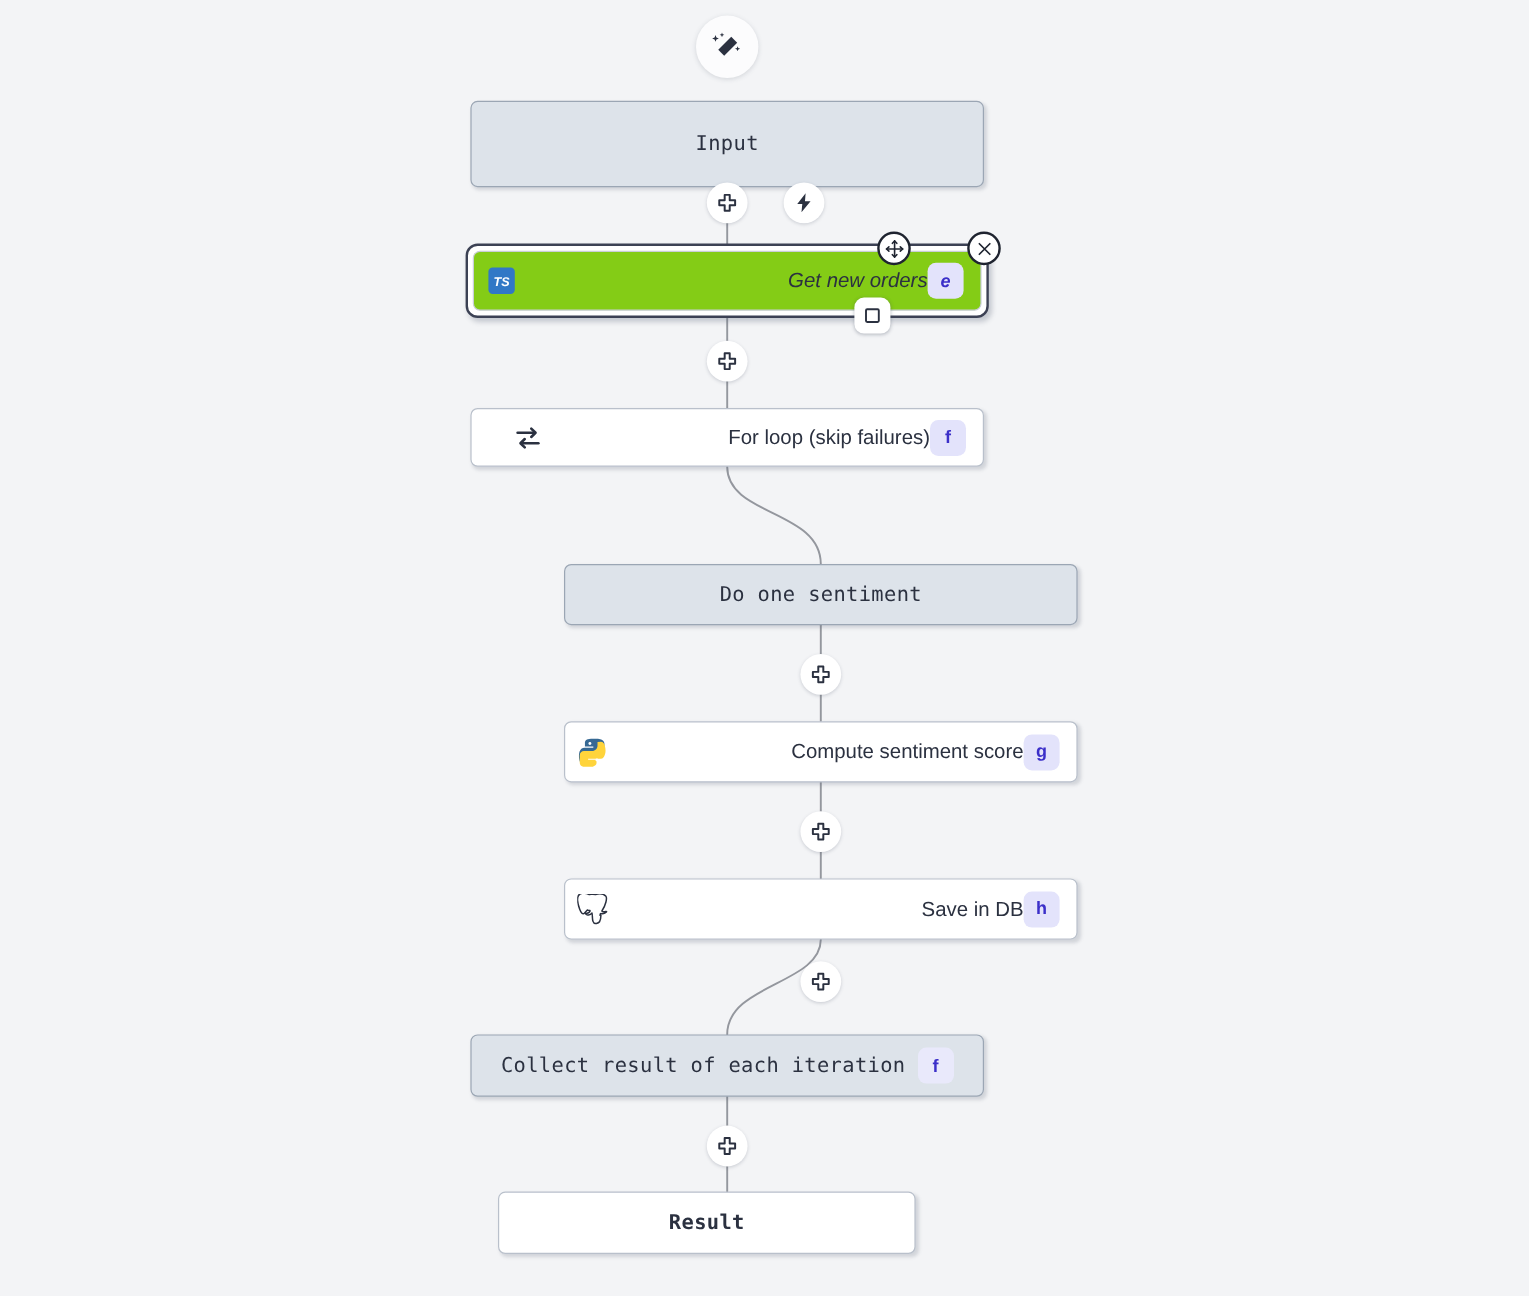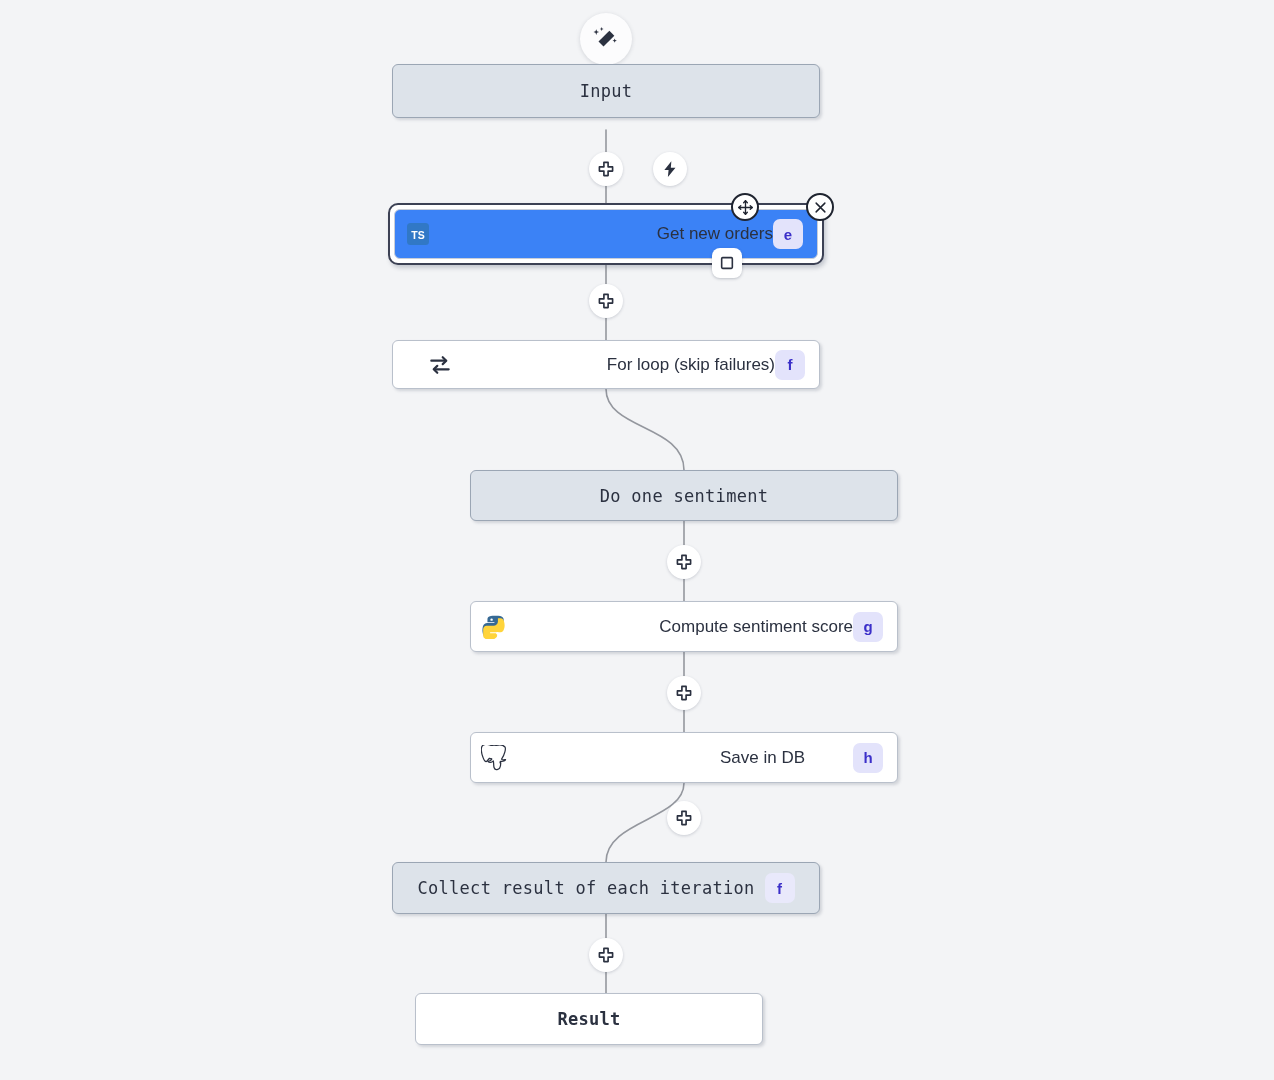--- a/index.html
+++ b/index.html
@@ -34,22 +34,23 @@
   }
   .node-gray {
     background: #dde3ea;
     border: 1px solid #9ba6b4;
   }
   .node-white {
     background: #ffffff;
     border: 1px solid #b9c0cb;
   }
   .node-app {
-    background: #3b82f6;
+    background: #84cc16;
     border: 1px solid #c5cbd4;
+    font-style: italic;
   }
 
   .node-label-mono {
     flex: 1;
     text-align: center;
     font-family: "DejaVu Sans Mono", "Liberation Mono", monospace;
     font-size: 17px;
     color: #2b3140;
     letter-spacing: 0.3px;
   }
@@ -185,21 +186,21 @@
       <g fill="#2b3140">
         <path d="M15.1 4.3l4.6 4.6-10 10-4.6-4.6z"></path>
         <path d="M17.0 2.4l1.0 1.0 2.6 2.6 1.0 1.0-2.0 2.0-4.6-4.6z" opacity="0"></path>
         <path d="M3.0 3.0l0.7 1.9 1.9 0.7-1.9 0.7-0.7 1.9-0.7-1.9-1.9-0.7 1.9-0.7z"></path>
         <path d="M8.0 1.0l0.5 1.3 1.3 0.5-1.3 0.5-0.5 1.3-0.5-1.3-1.3-0.5 1.3-0.5z"></path>
         <path d="M20.0 11.5l0.55 1.45 1.45 0.55-1.45 0.55-0.55 1.45-0.55-1.45-1.45-0.55 1.45-0.55z"></path>
       </g>
     </svg>
   </div>
 
-  <div class="node node-gray" style="left:392px; top:64px; width:428px; height:54px;">
+  <div class="node node-gray" style="left:392px; top:84px; width:428px; height:72px;">
     <span class="node-label-mono">Input</span>
   </div>
 
   <div class="circle-btn" style="left:589px; top:152px;">
     <svg width="18" height="18" viewBox="0 0 24 24">
       <path d="M9.2 3.2h5.6v6h6v5.6h-6v6H9.2v-6h-6V9.2h6z" fill="none" stroke="#2b3140" stroke-width="2.2" stroke-linejoin="round"></path>
     </svg>
   </div>
 
   <div class="circle-btn" style="left:653px; top:152px;">
@@ -292,21 +293,21 @@
     <span class="node-label-sans">Compute sentiment score</span>
     <span class="badge">g</span>
   </div>
 
   <div class="circle-btn" style="left:667px; top:676px;">
     <svg width="18" height="18" viewBox="0 0 24 24">
       <path d="M9.2 3.2h5.6v6h6v5.6h-6v6H9.2v-6h-6V9.2h6z" fill="none" stroke="#2b3140" stroke-width="2.2" stroke-linejoin="round"></path>
     </svg>
   </div>
 
-  <div class="node node-white" style="left:470px; top:732px; width:428px; height:51px;gap:48px;">
+  <div class="node node-white" style="left:470px; top:732px; width:428px; height:51px;">
     <span class="node-icon">
       <svg width="26" height="26" viewBox="0 0 24 24">
         <g fill="none" stroke="#2b3140" stroke-width="1.15" stroke-linecap="round" stroke-linejoin="round">
           <path d="M17.6 16.4c.16-1.3.1-1.5 1.08-1.3l.25.02c.75.04 1.73-.12 2.3-.39 1.24-.57 1.97-1.53.75-1.28
                    -2.78.58-2.98-.37-2.98-.37 2.94-4.36 4.17-9.9 3.11-11.26C19.2-1.4 14.2.37 14.1.4l-.03.01
                    a10.8 10.8 0 0 0-2.05-.21c-1.4-.02-2.45.37-3.26 0 0 0-8.9-3.68-8.5 4.6.1 1.76 2.53 13.3 5.44 9.8
                    1.07-1.27 2.1-2.35 2.1-2.35.57.38 1.25.58 1.97.51l.06-.05c-.02.2-.01.39.02.62-.84.94-.6 1.1-2.27 1.45
                    -1.7.35-.7.97-.05 1.13.8.2 2.63.48 3.87-1.25l-.05.2c.33.27.3 1.9.35 3.07.05 1.17.13 2.26.37 2.9
                    .24.65.52 2.33 2.75 1.85 1.86-.4 3.3-.98 3.43-6.35"></path>
         </g>

